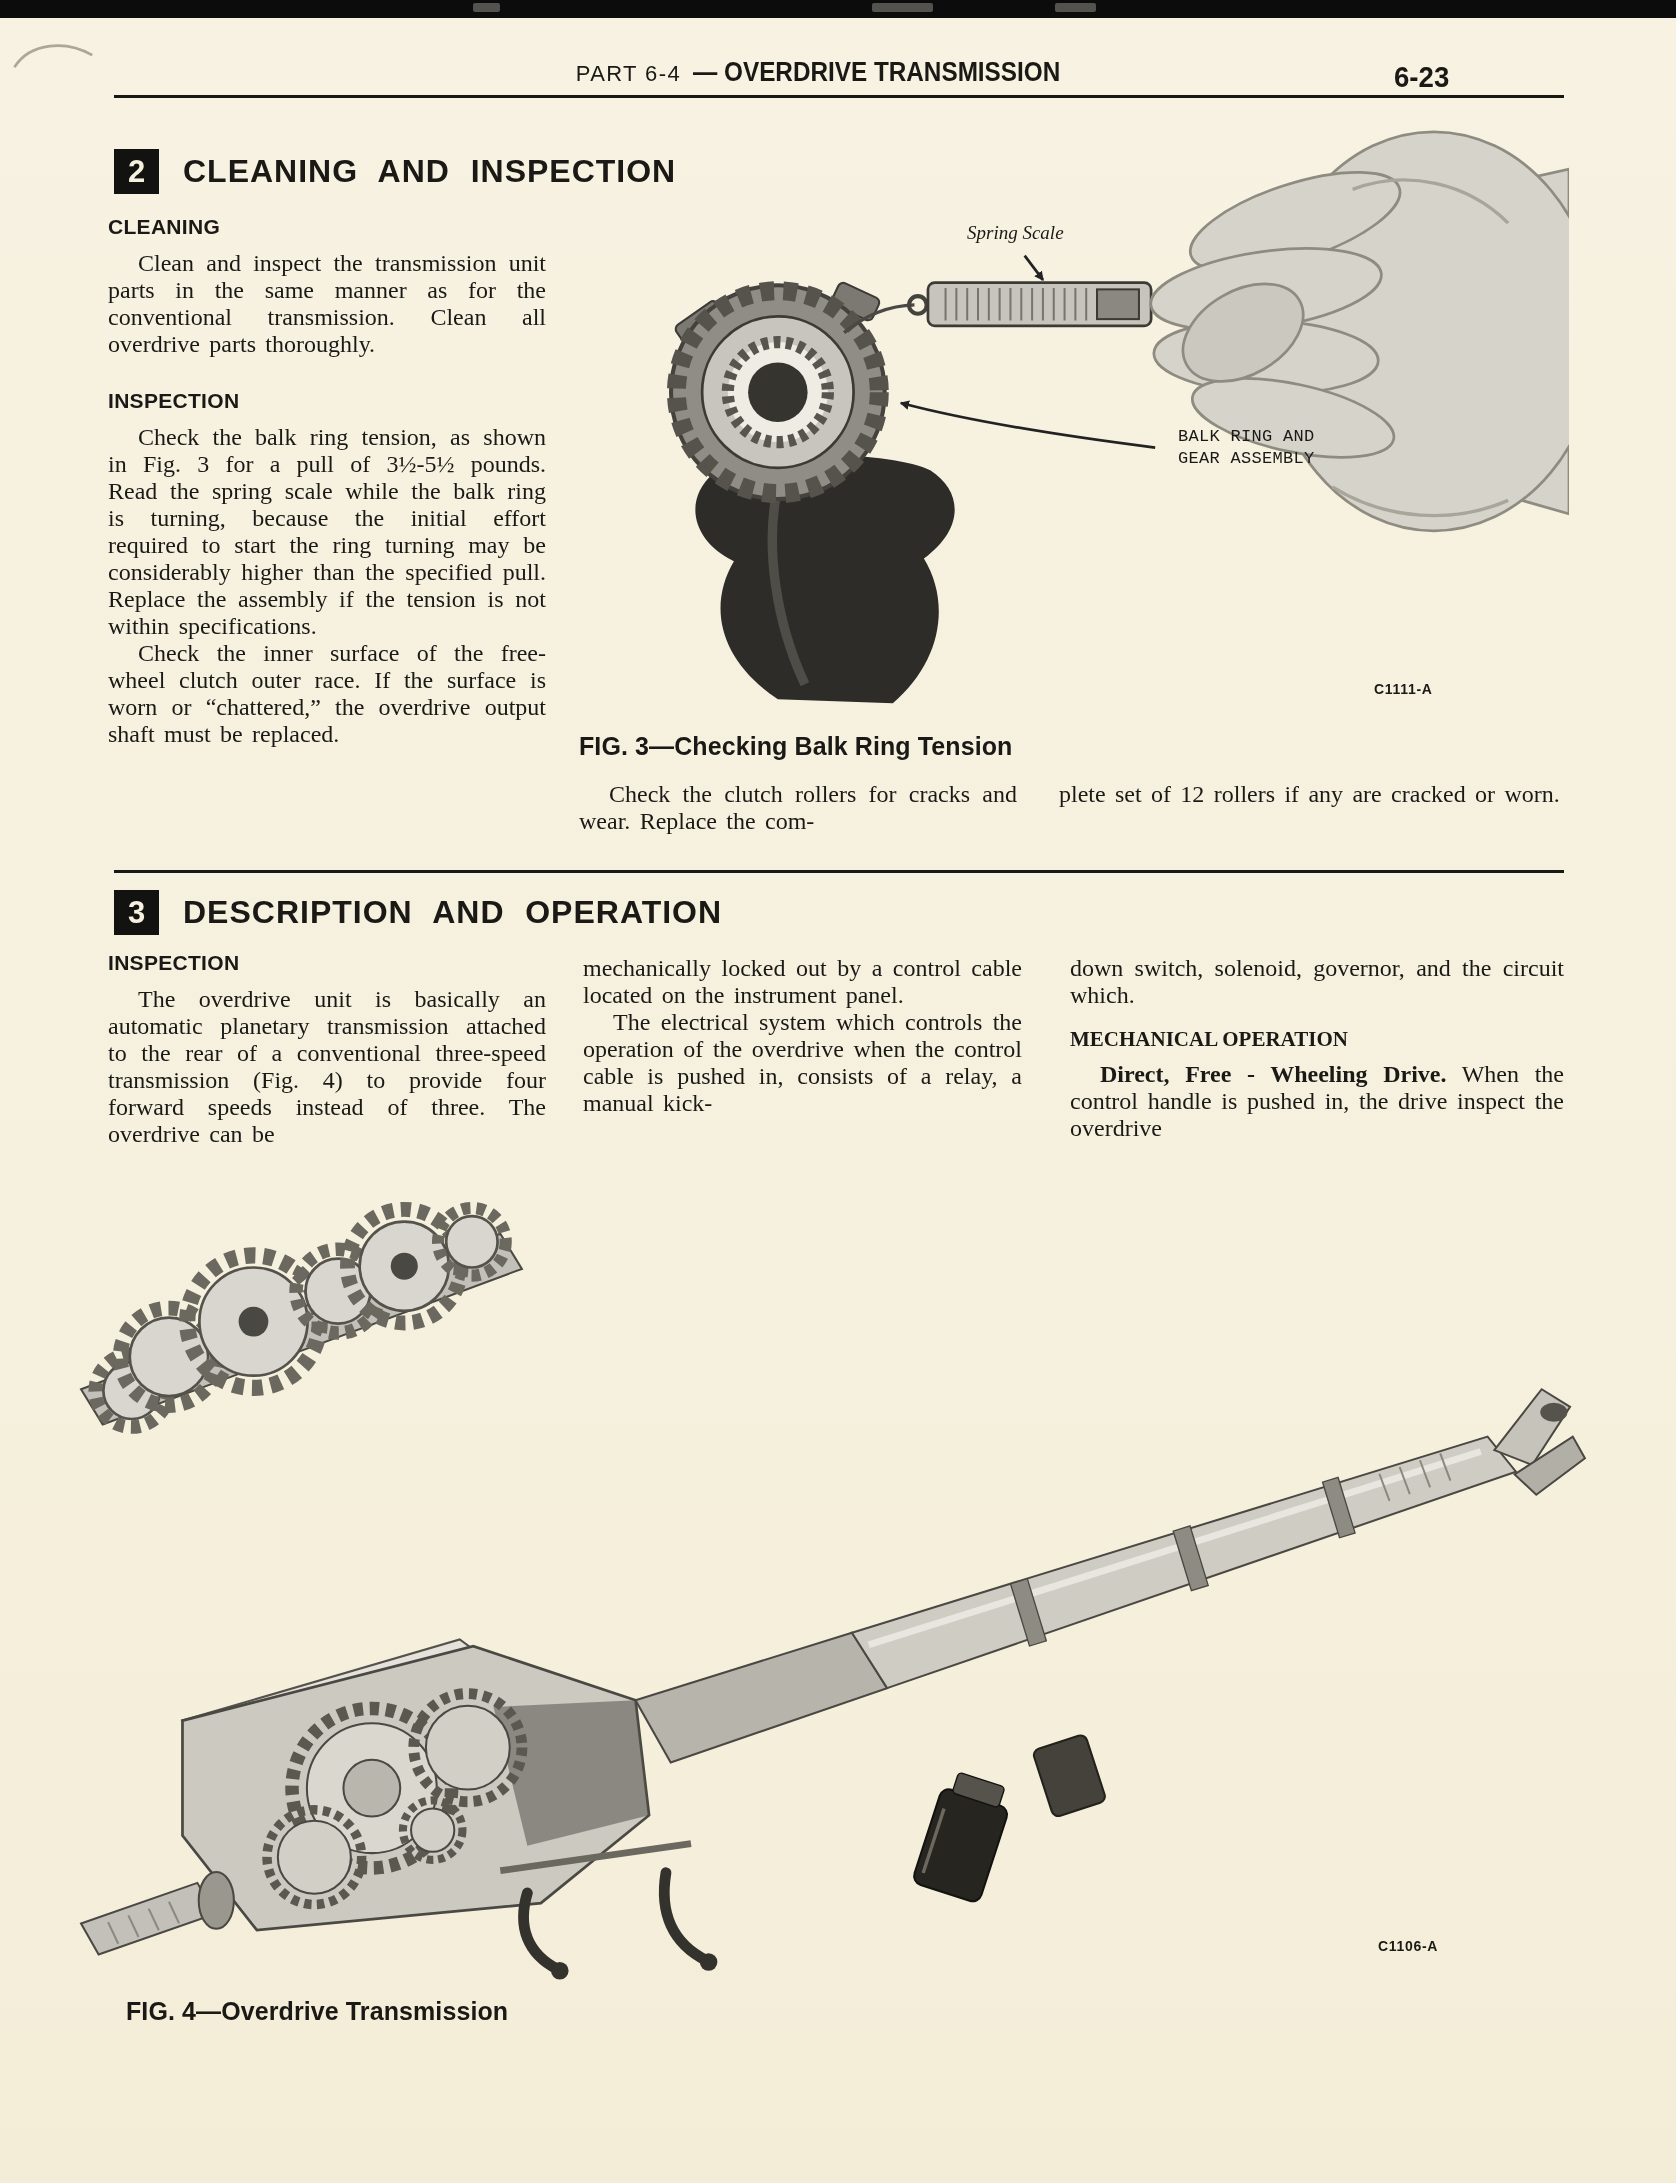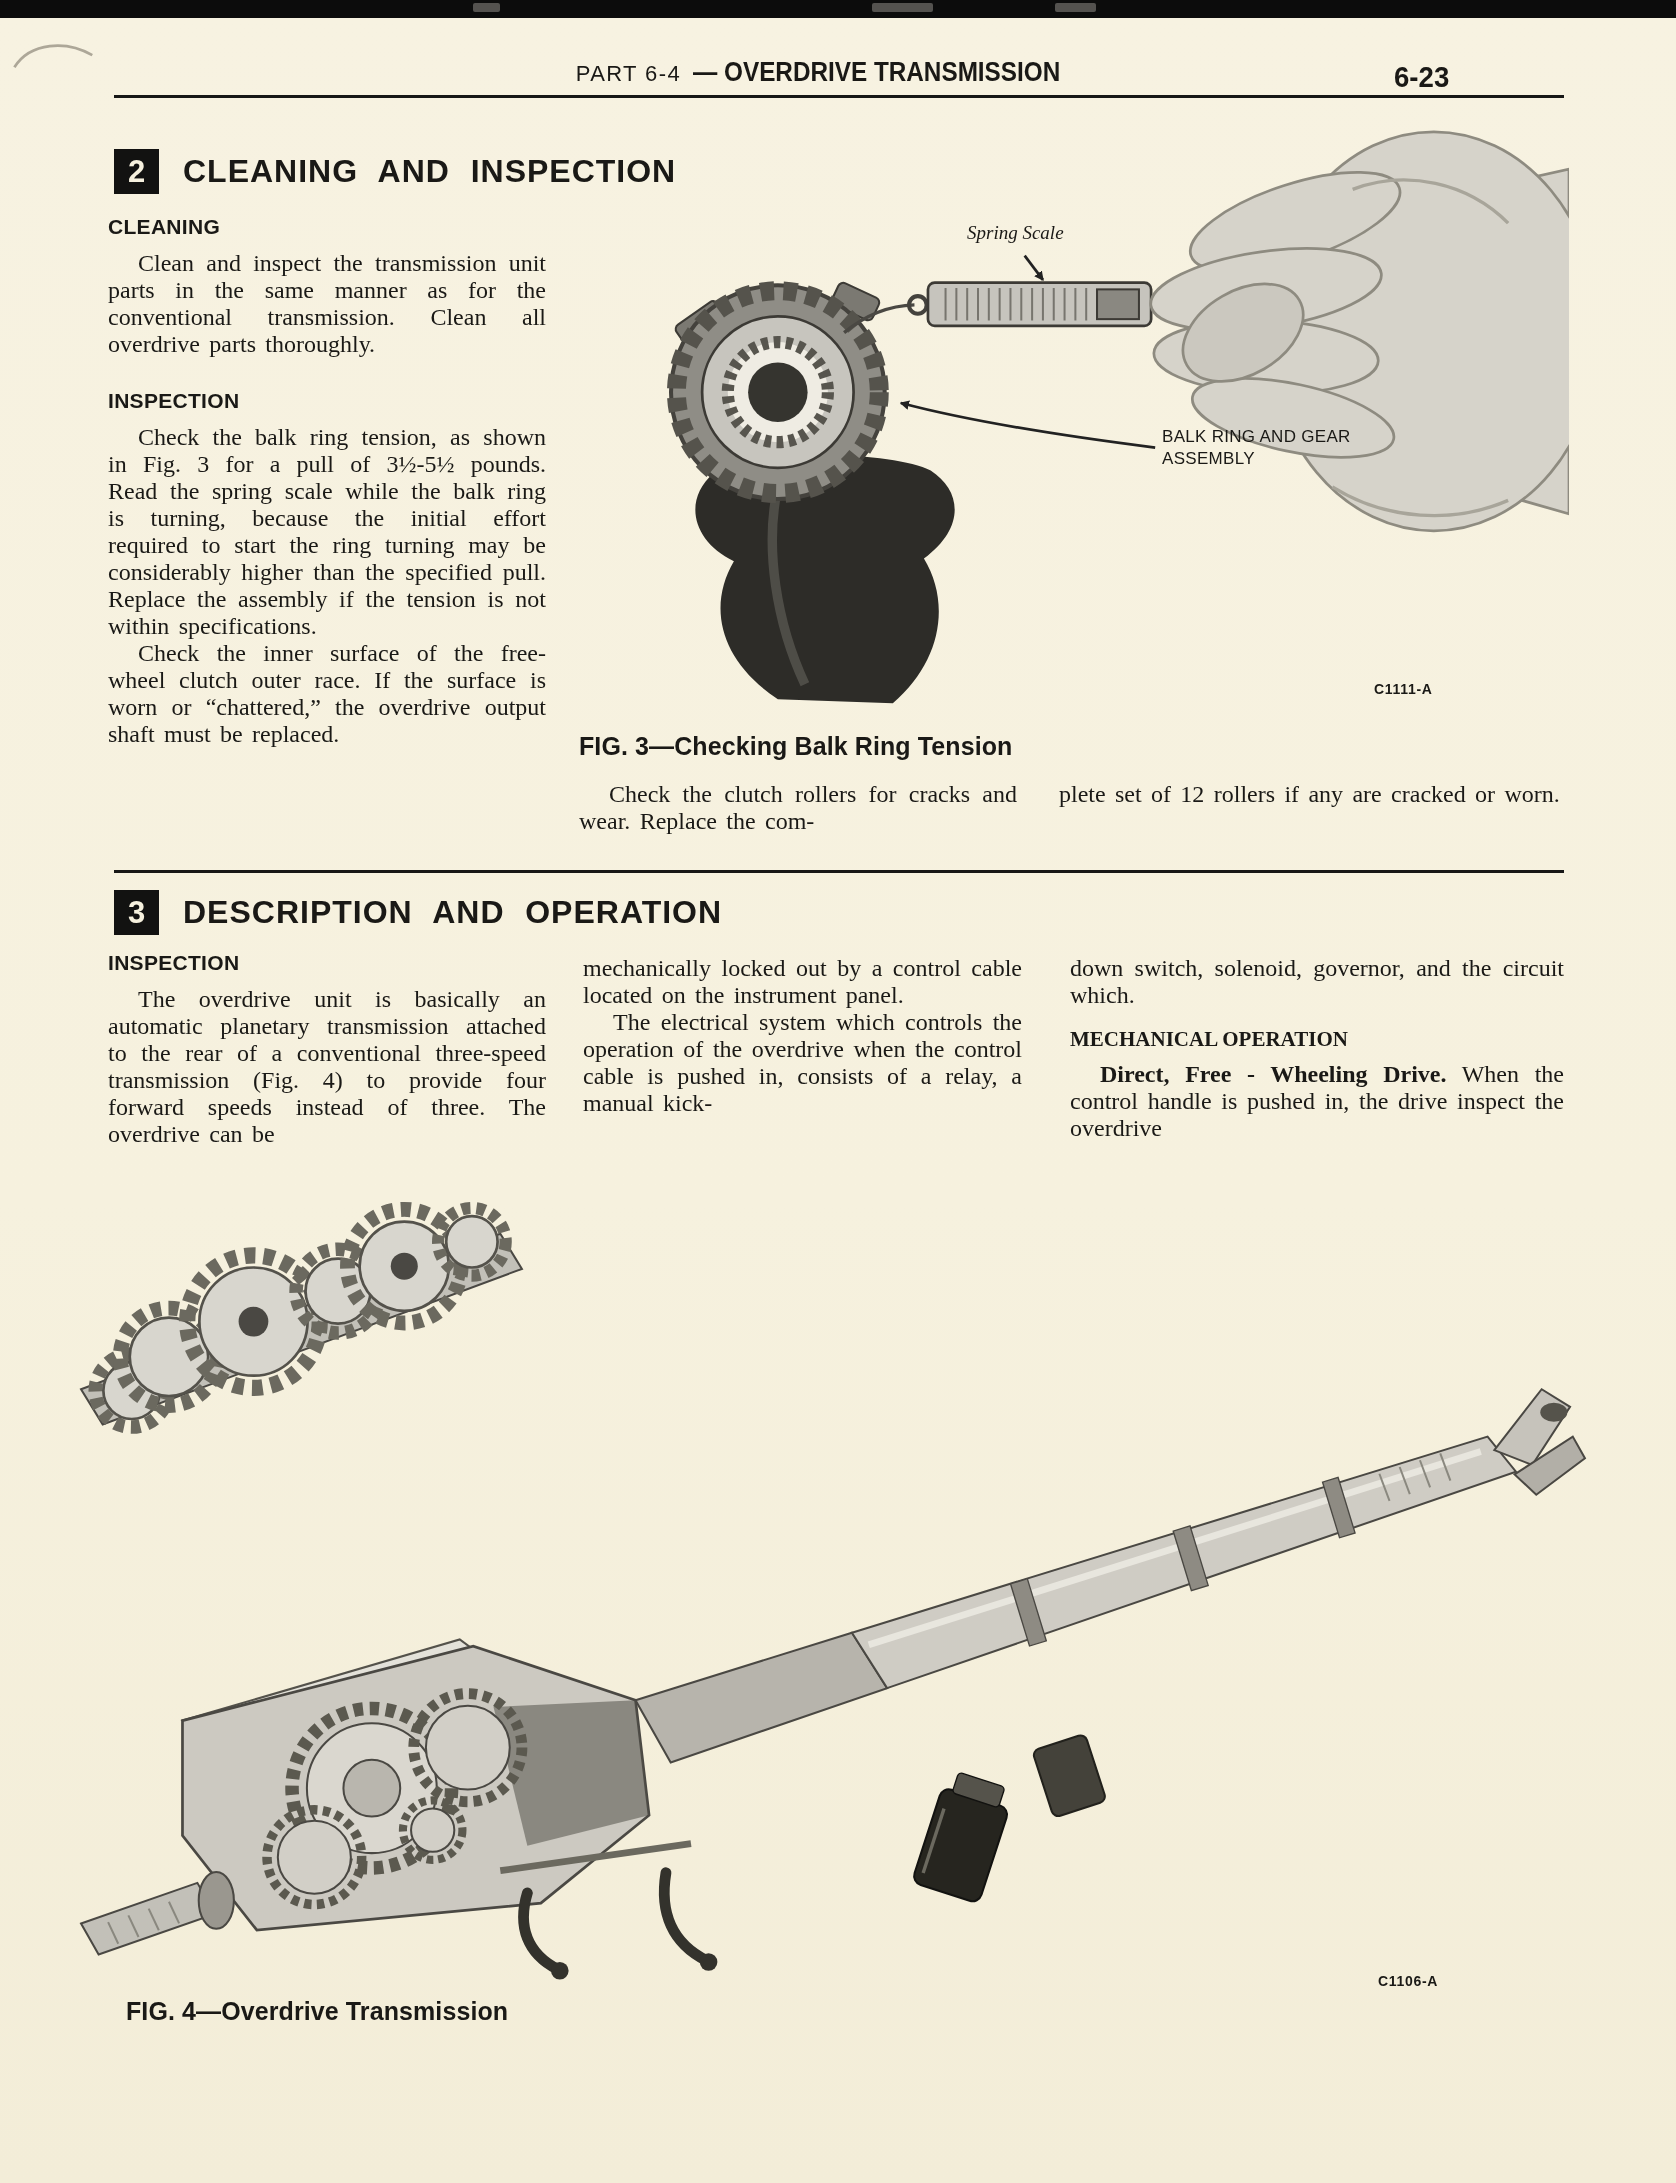--- a/index.html
+++ b/index.html
@@ -28,21 +28,21 @@
   
   .subhead{font-family:"Liberation Sans",sans-serif;font-weight:bold;font-size:21px;margin:0 0 10.8px 0;letter-spacing:0.3px;}
   .subhead.mt{margin-top:31px;}
   p.body{font-size:24px;line-height:27px;text-align:justify;margin:0;word-spacing:.14em;}
   p.indent{text-indent:30px;}
   p.body + p.body{margin-top:0;}
   .serif-head{font-family:"Liberation Serif",serif;font-weight:bold;font-size:21px;margin:17.6px 0 9.5px 0;}
   .lead-bold{font-weight:bold;}
   
   .fig-label-italic{font-style:italic;font-size:19px;font-family:"Liberation Serif",serif;}
-  .fig-label-caps{font-family:Liberation Sans, sans-serif;font-size:17px;line-height:22px;letter-spacing:0.3px;}
+  .fig-label-caps{font-family:Liberation Mono, monospace;font-size:17px;line-height:22px;letter-spacing:0.3px;margin-left:16px;}
   .fig-code{font-family:"Liberation Sans",sans-serif;font-weight:bold;font-size:14px;letter-spacing:0.7px;}
   .fig-caption{font-family:"Liberation Sans",sans-serif;font-weight:bold;font-size:25px;letter-spacing:0.1px;}
 </style>
 </head>
 <body>
 
 <div class="abs top-bar">
   <span class="smudge" style="left:872px;width:61px;"></span>
   <span class="smudge" style="left:1055px;width:41px;"></span>
   <span class="smudge" style="left:473px;width:27px;"></span>
@@ -236,17 +236,17 @@
     <g transform="rotate(-18 1500 900)">
       <rect x="1460" y="850" width="82" height="104" rx="10" fill="#44423a" stroke="#22211c" stroke-width="3"></rect>
     </g>
 
     <path d="M660,1042 L942,1002" stroke="#6b695f" stroke-width="10"></path>
     <path d="M700,1075 C685,1125 700,1165 745,1188" stroke="#33322c" stroke-width="16" fill="none" stroke-linecap="round"></path>
     <circle cx="748" cy="1190" r="13" fill="#33322c"></circle>
     <path d="M905,1045 C895,1105 915,1150 965,1175" stroke="#33322c" stroke-width="16" fill="none" stroke-linecap="round"></path>
     <circle cx="968" cy="1177" r="13" fill="#33322c"></circle>
   </svg>
-  <div class="abs fig-code" style="left:1324px;top:772px;margin-top:35px;">C1106-A</div>
+  <div class="abs fig-code" style="left:1324px;top:772px;">C1106-A</div>
 </div>
 
 <div class="abs fig-caption" style="left:126px;top:1997px;">FIG. 4—Overdrive Transmission</div>
 
 
 </body></html>

